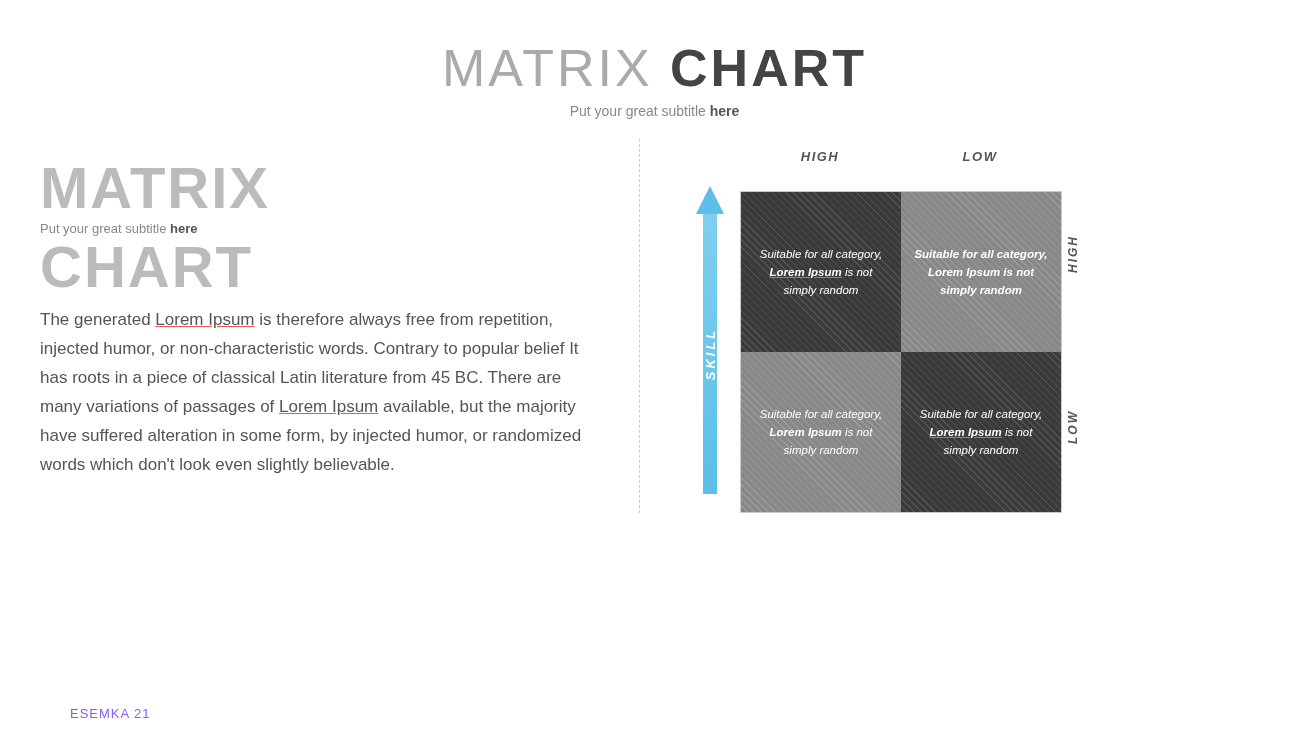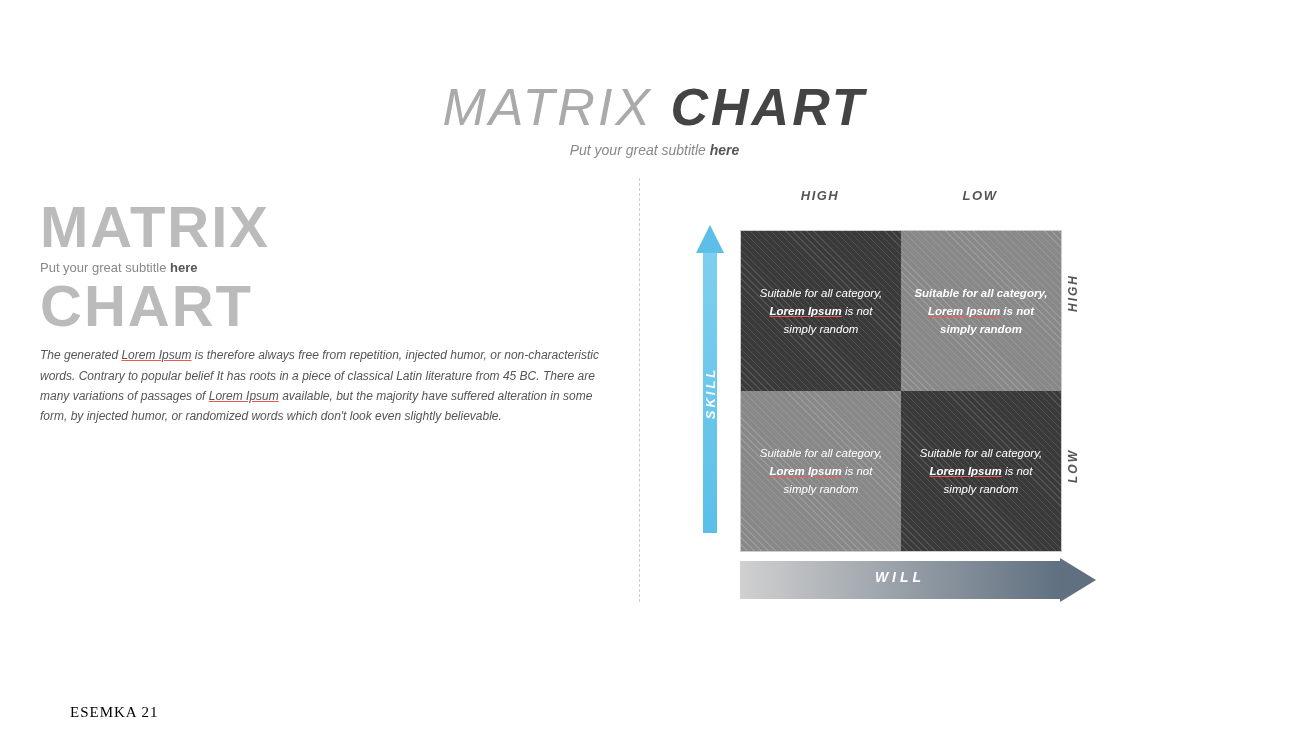--- a/index.html
+++ b/index.html
@@ -8,23 +8,22 @@
       height: 739px;
       background: #fff;
       font-family: 'Segoe UI', Arial, sans-serif;
       overflow: hidden;
       position: relative;
     }
 
     
     .header {
       text-align: center;
-      padding-top: 79px;
+      padding-top: 40px;
       margin-bottom: 20px;
-      font-style: italic;
     }
     .header-title {
       font-size: 52px;
       letter-spacing: 3px;
       line-height: 1.1;
     }
     .header-title .light {
       color: #aaa;
       font-weight: 400;
     }
@@ -77,24 +76,23 @@
     }
     .left-title-chart {
       font-size: 58px;
       font-weight: 700;
       color: #bbb;
       letter-spacing: 2px;
       line-height: 1;
       margin-bottom: 10px;
     }
     .left-body {
-      font-size: 12px;
+      font-size: 17px;
       color: #555;
       line-height: 1.7;
-      font-style: italic;
     }
     .left-body .underline {
       text-decoration: underline;
       text-decoration-color: #e55;
       color: #555;
     }
 
     
     .right-panel {
       flex: 1;
@@ -281,24 +279,23 @@
       font-weight: 700;
       color: #fff;
       letter-spacing: 4px;
     }
 
     
     .footer {
       position: absolute;
       bottom: 18px;
       left: 70px;
-      font-size: 15px;
-      color: #000000;
+      font-size: 13px;
+      color: #8b5cf6;
       letter-spacing: 1px;
-      font-family: Liberation Serif, serif;
     }
   </style>
 </head>
 <body>
 
 <div class="header">
   <div class="header-title">
     <span class="light">MATRIX</span>
     <span> </span>
     <span class="bold">CHART</span>
@@ -370,24 +367,17 @@
         </div>
       </div>
 
       <div class="row-labels">
         <div class="row-label">HIGH</div>
         <div class="row-label">LOW</div>
       </div>
 
     </div>
 
-    <div class="will-row">
-      <div class="will-full">
-        <div class="will-shaft-full"></div>
-        <div class="will-tip-full"></div>
-        <div class="will-text">WILL</div>
-      </div>
-    </div>
 
   </div>
 </div>
 
 <div class="footer">ESEMKA 21</div>
 
 </body></html>

